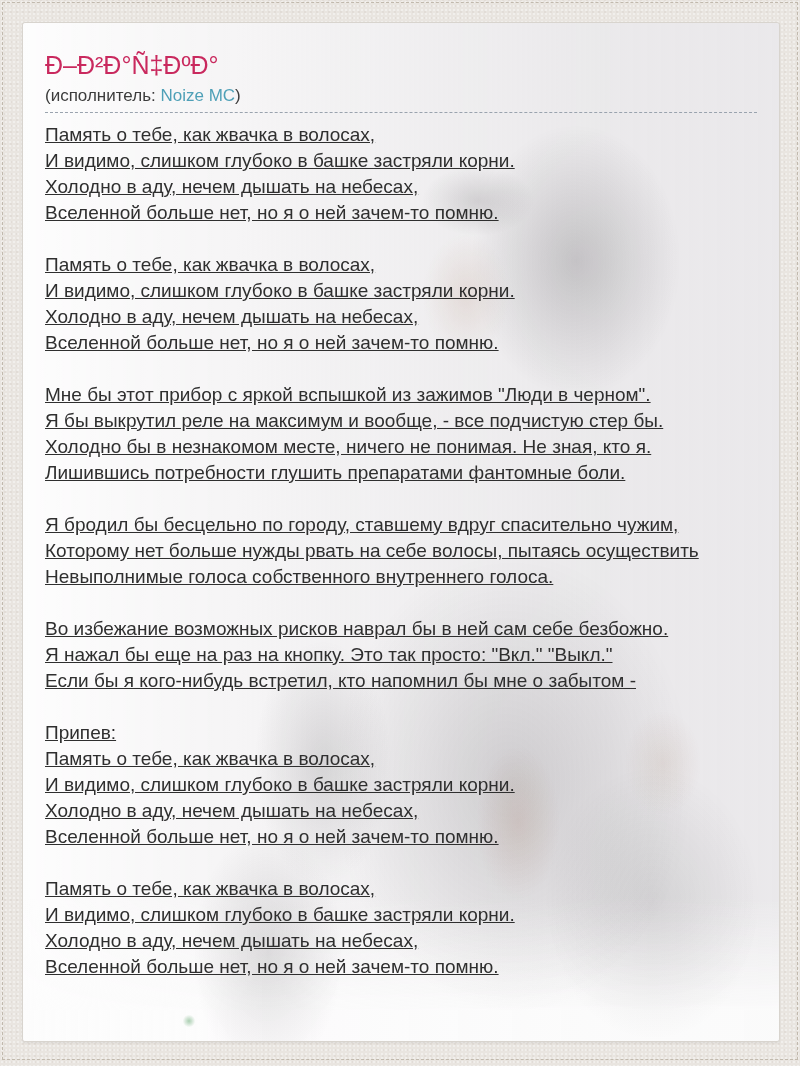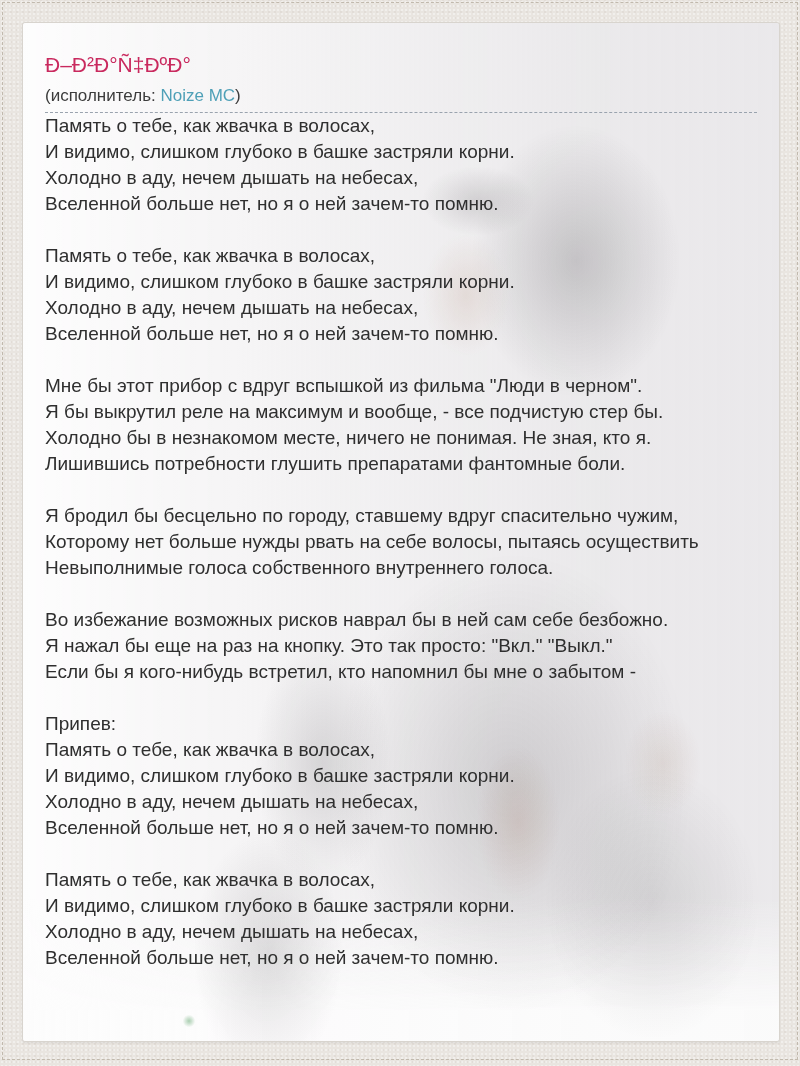--- a/index.html
+++ b/index.html
@@ -53,42 +53,44 @@
       radial-gradient(ellipse 150px 190px at 630px 880px, rgba(50,46,52,0.12), rgba(50,46,52,0) 72%),
       linear-gradient(180deg, rgba(255,255,255,0) 86%, rgba(252,252,252,0.9) 97%),
       linear-gradient(90deg, rgba(255,255,255,0.78) 0%, rgba(255,255,255,0) 28%, rgba(208,206,210,0.30) 78%, rgba(213,211,215,0.35) 100%);
   }
   .card-content{
     position:relative;
     padding:12px 22px 20px 22px;
   }
   h1.song-title{
     margin:13px 0 3px 0;
-    font-size:21px;line-height:34px;
+    font-size:25px;line-height:34px;
     font-weight:normal;
     color:var(--title-color);
   }
   .artist-row{
     font-size:17px;line-height:22px;
     color:#3c3c3c;
   }
   .artist-row a{
     color:var(--link-color);
     text-decoration:none;
     cursor:pointer;
   }
   .divider{
     border-bottom:1px dashed var(--divider-color);
     margin:5px 0 0 0;
     height:1px;
   }
   .lyrics{
+    margin-top:9px;
     font-size:19px;
     line-height:26px;
     color:var(--text-color);
+    text-decoration:underline;
   }
   .lyrics p.stanza{margin:0 0 26px 0;}
   .lyrics p.stanza:last-child{margin-bottom:0;}
   .lyrics .line{display:block;}
 </style>
 </head>
 <body>
 
 <div class="page-frame"></div>
 
@@ -105,21 +107,21 @@
           <span class="line">Холодно в аду, нечем дышать на небесах,</span>
           <span class="line">Вселенной больше нет, но я о ней зачем-то помню.</span>
         </p>
         <p class="stanza">
           <span class="line">Память о тебе, как жвачка в волосах,</span>
           <span class="line">И видимо, слишком глубоко в башке застряли корни.</span>
           <span class="line">Холодно в аду, нечем дышать на небесах,</span>
           <span class="line">Вселенной больше нет, но я о ней зачем-то помню.</span>
         </p>
         <p class="stanza">
-          <span class="line">Мне бы этот прибор с вдруг вспышкой из фильма "Люди в черном".</span>
+          <span class="line">Мне бы этот прибор с яркой вспышкой из зажимов "Люди в черном".</span>
           <span class="line">Я бы выкрутил реле на максимум и вообще, - все подчистую стер бы.</span>
           <span class="line">Холодно бы в незнакомом месте, ничего не понимая. Не зная, кто я.</span>
           <span class="line">Лишившись потребности глушить препаратами фантомные боли.</span>
         </p>
         <p class="stanza">
           <span class="line">Я бродил бы бесцельно по городу, ставшему вдруг спасительно чужим,</span>
           <span class="line">Которому нет больше нужды рвать на себе волосы, пытаясь осуществить</span>
           <span class="line">Невыполнимые голоса собственного внутреннего голоса.</span>
         </p>
         <p class="stanza">

